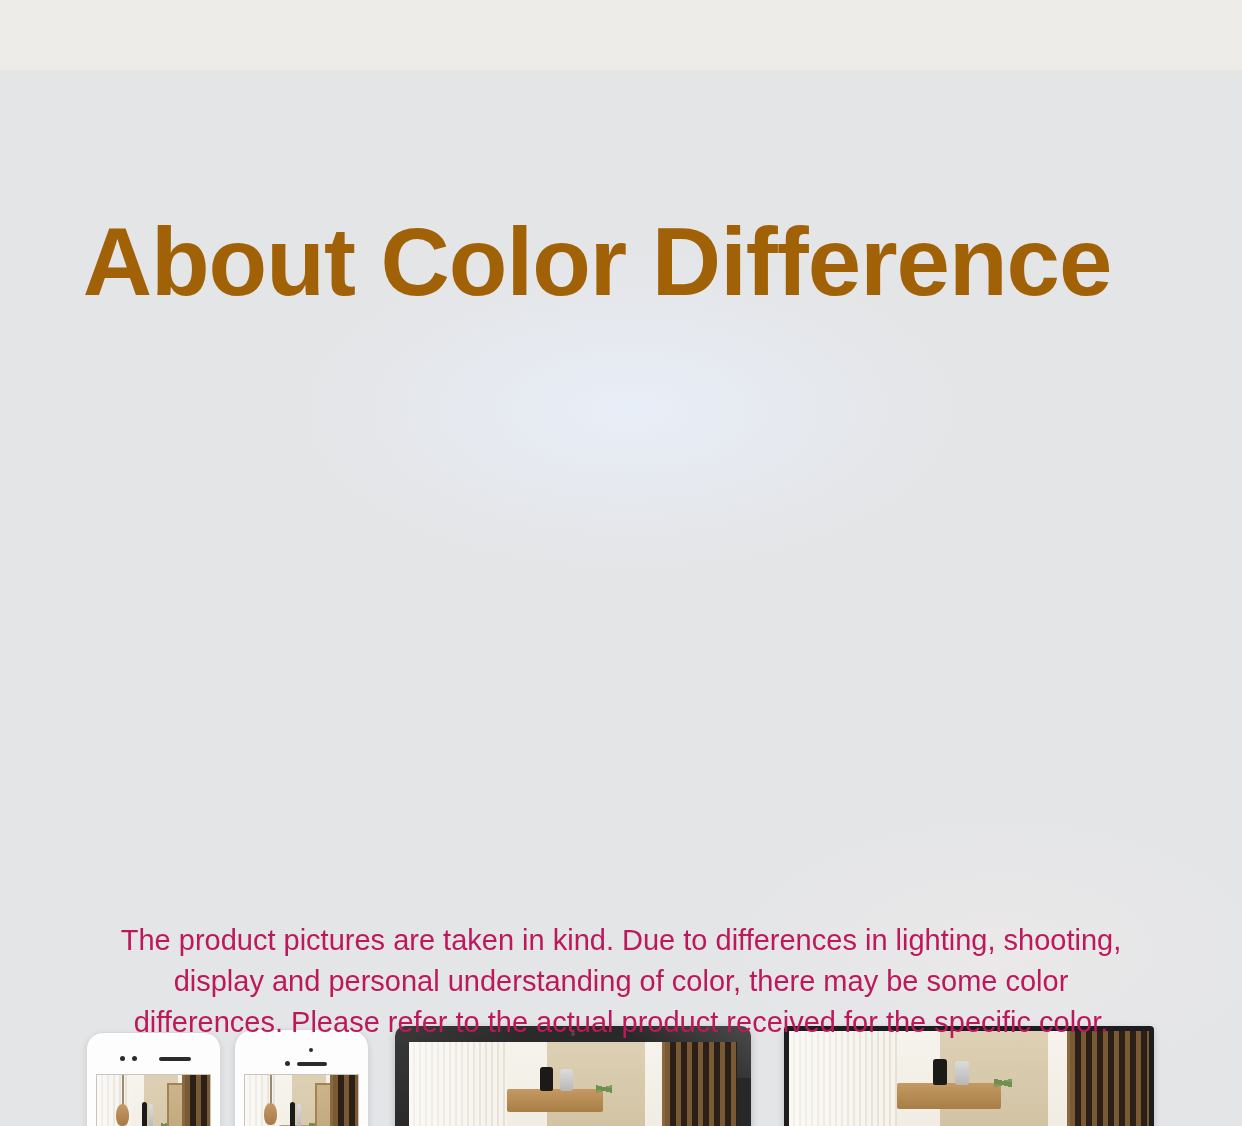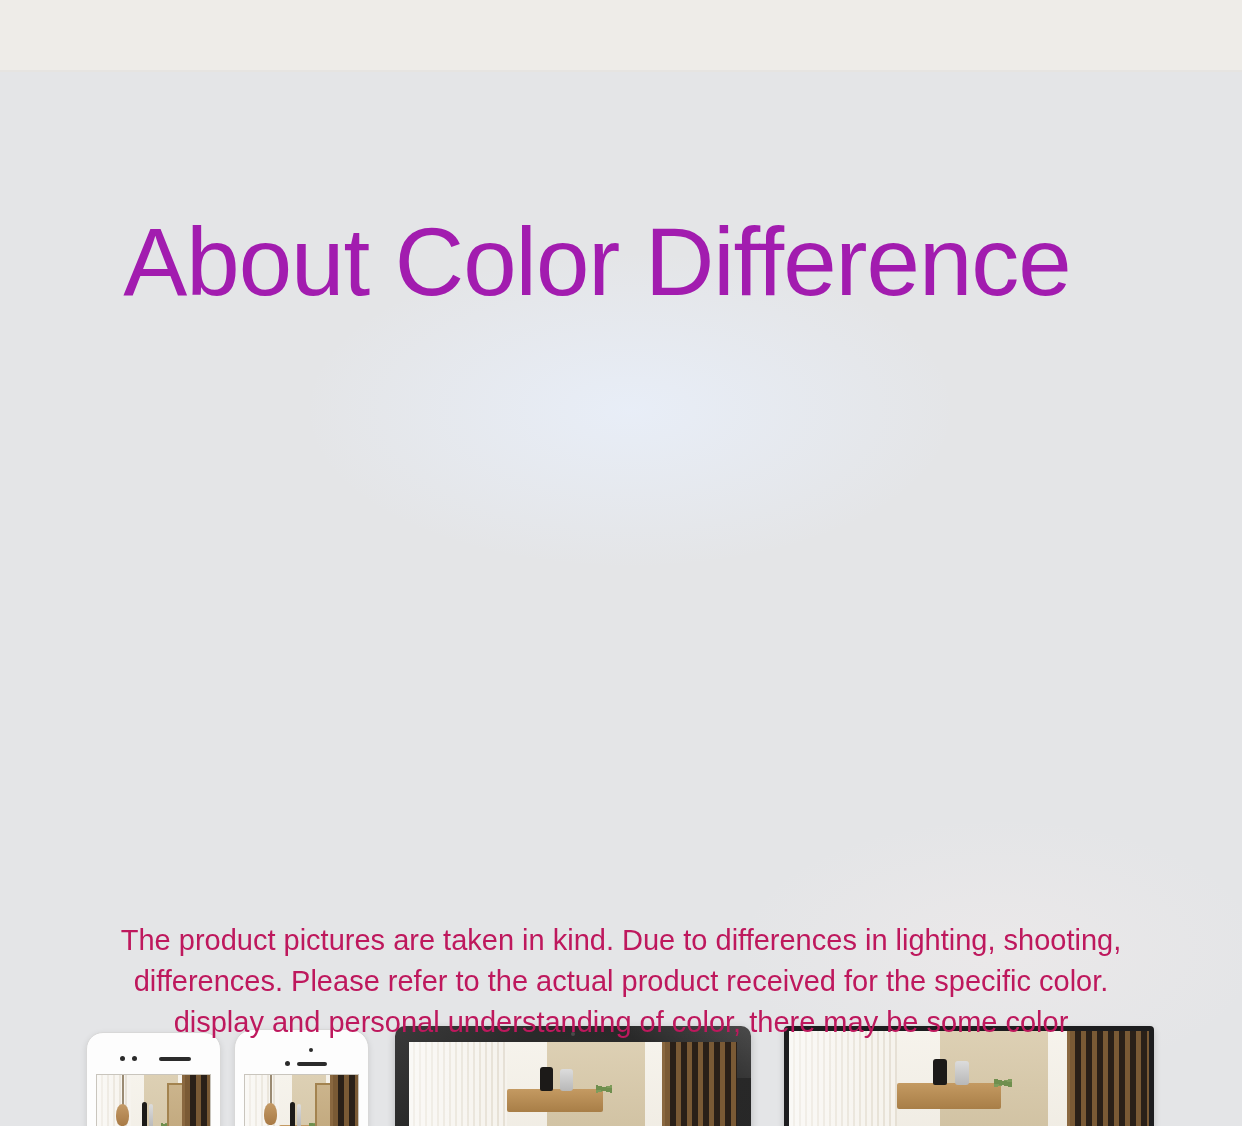--- a/index.html
+++ b/index.html
@@ -35,23 +35,23 @@
     position:absolute;left:740px;top:820px;width:520px;height:260px;
     background:radial-gradient(ellipse at 50% 50%, rgba(240,235,235,.55) 0%, rgba(240,235,235,0) 72%);
     pointer-events:none;
   }
 
   
   .heading{
     position:absolute;left:0;top:212px;width:1194px;
     text-align:center;
     font-size:96px;
-    font-weight:400;
+    font-weight:700;
     letter-spacing:-1px;
-    color:#a21caf;
+    color:#a16207;
     line-height:1.05;
     white-space:nowrap;
   }
 
   
   .devices{
     position:absolute;left:0;top:505px;width:1242px;height:330px;
   }
 
   
@@ -383,17 +383,17 @@
 
         </div>
       </div>
 
     </div>
 
   </div>
 
   <div class="caption">
     <span class="line">The product pictures are taken in kind. Due to differences in lighting, shooting,</span>
+    <span class="line">display and personal understanding of color, there may be some color</span>
     <span class="line">differences. Please refer to the actual product received for the specific color.</span>
-    <span class="line">display and personal understanding of color, there may be some color</span>
   </div>
 
 </div>
 
 </body></html>

